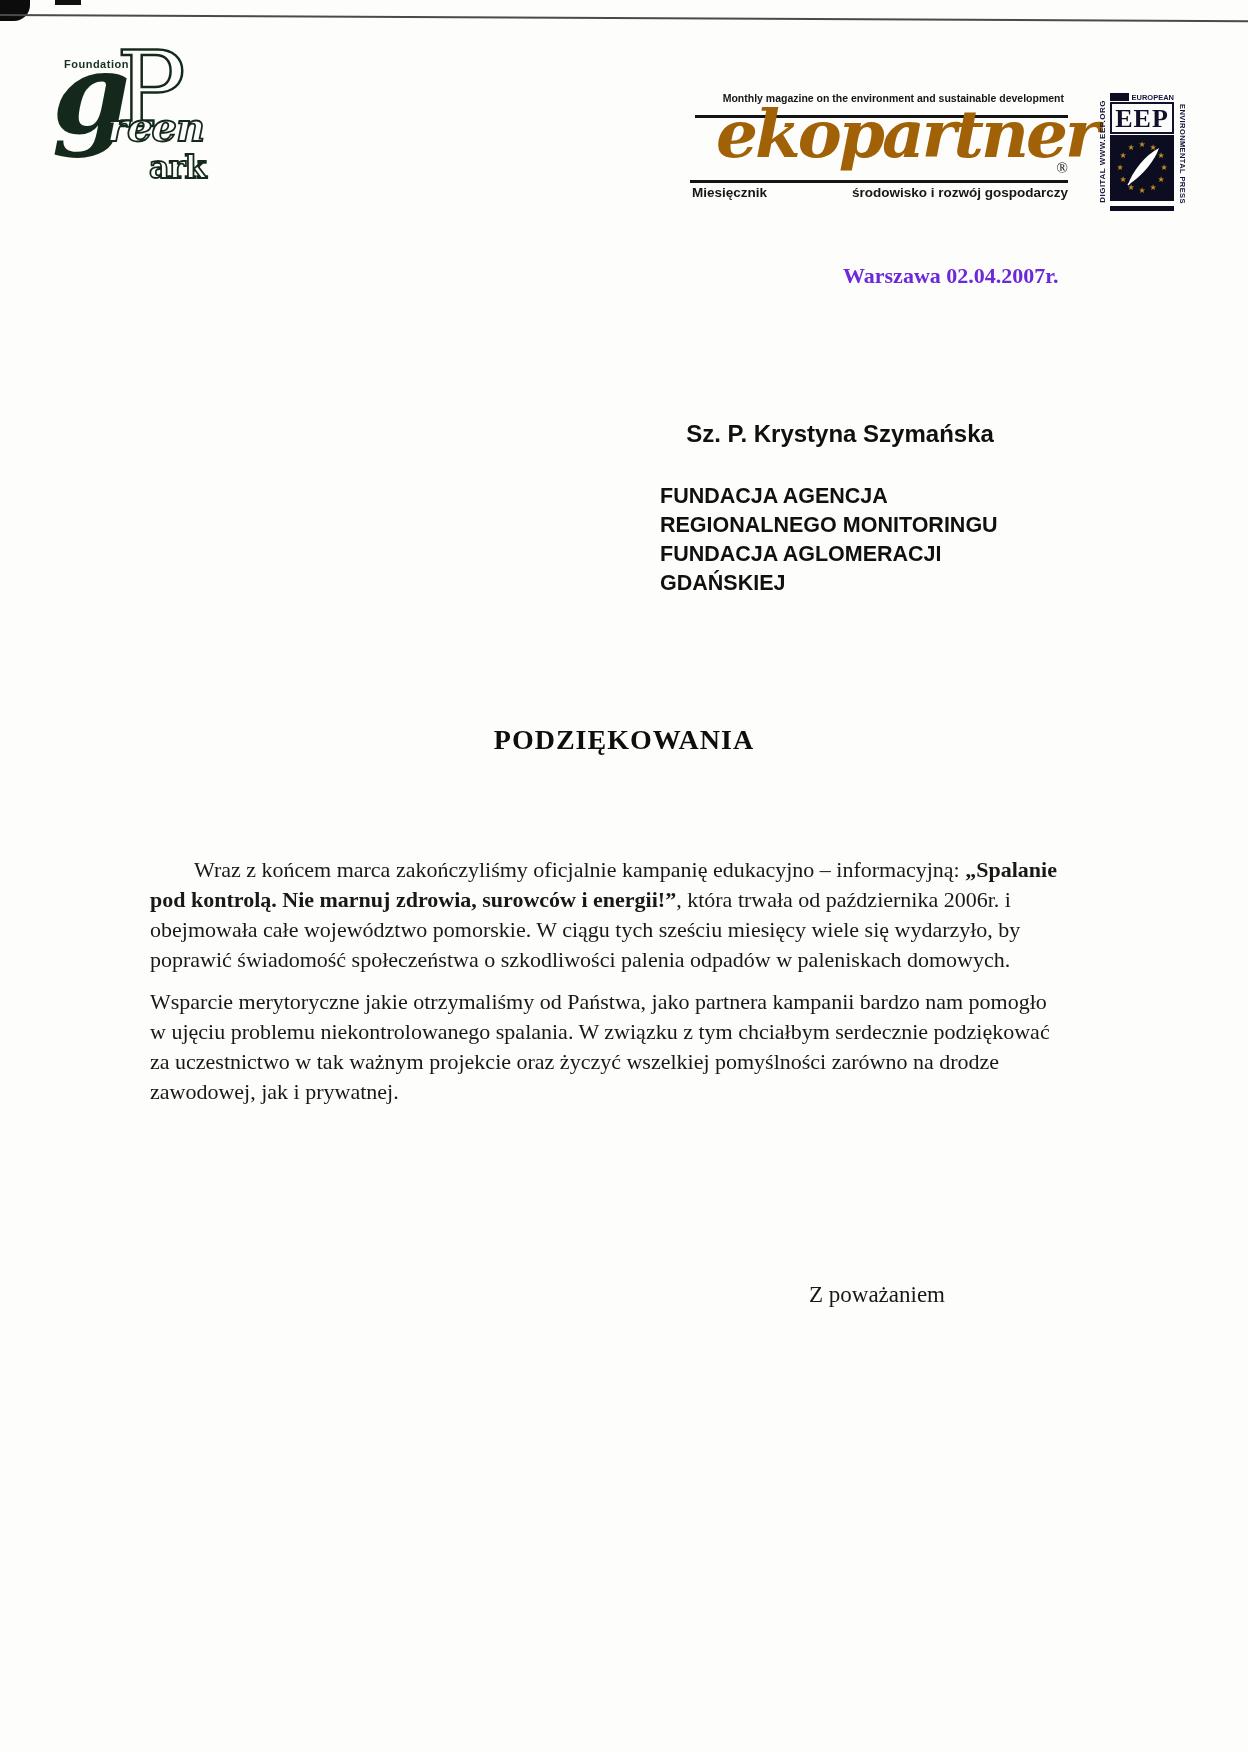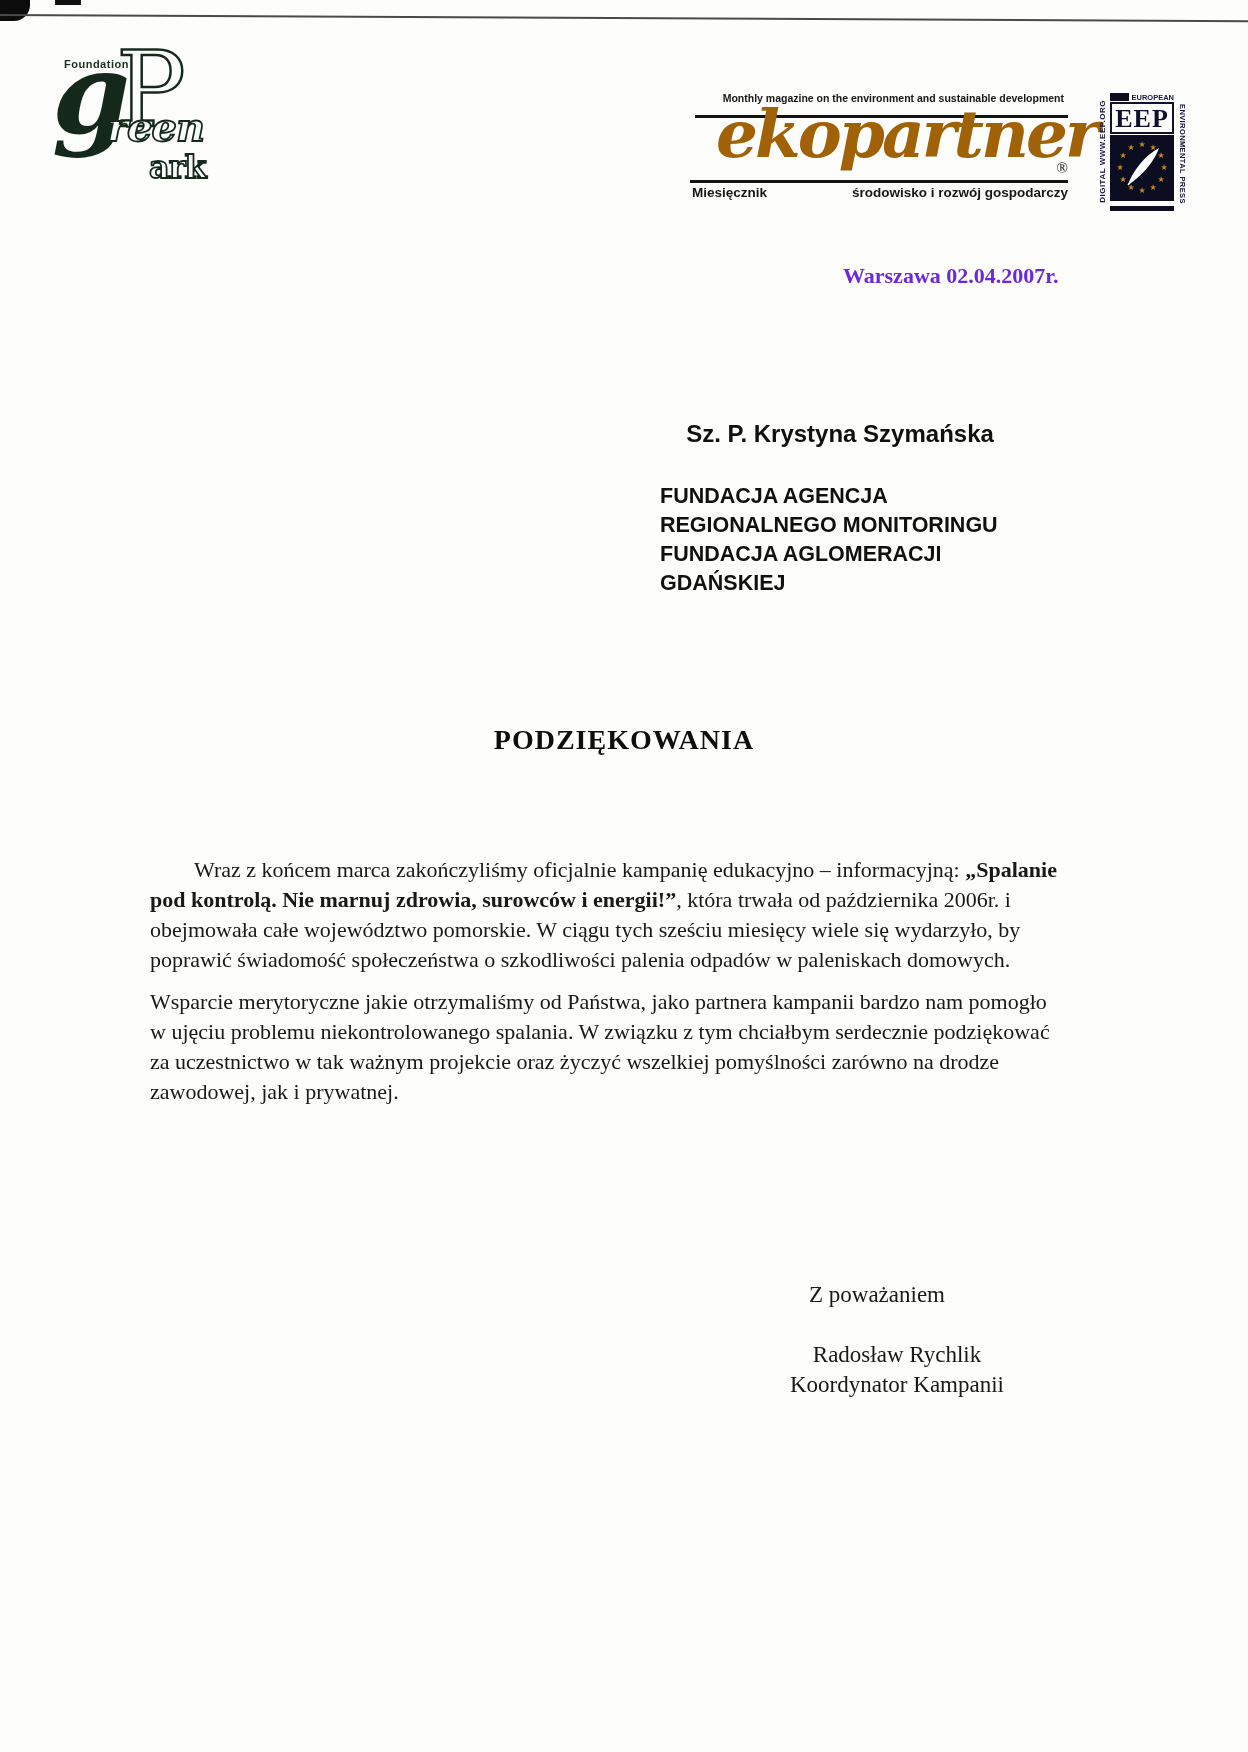--- a/index.html
+++ b/index.html
@@ -223,18 +223,14 @@
 
   <div class="letter-title">PODZIĘKOWANIA</div>
 
   <div class="body-text">
     <p class="p1"><span>Wraz z końcem marca zakończyliśmy oficjalnie kampanię edukacyjno – informacyjną: </span><b>„Spalanie pod kontrolą. Nie marnuj zdrowia, surowców i energii!”</b><span>, która trwała od października 2006r. i obejmowała całe województwo pomorskie. W ciągu tych sześciu miesięcy wiele się wydarzyło, by poprawić świadomość społeczeństwa o szkodliwości palenia odpadów w paleniskach domowych.</span></p>
     <p>Wsparcie merytoryczne jakie otrzymaliśmy od Państwa, jako partnera kampanii bardzo nam pomogło w ujęciu problemu niekontrolowanego spalania.  W związku z tym chciałbym serdecznie podziękować za uczestnictwo w tak ważnym projekcie oraz życzyć wszelkiej pomyślności zarówno na drodze zawodowej, jak i prywatnej.</p>
   </div>
 
   <div class="closing">Z poważaniem</div>
 
-  <div class="signature">
-    <div>Radosław Rychlik</div>
-    <div>Koordynator Kampanii</div>
-  </div>
 
 </div>
 
 </body></html>

